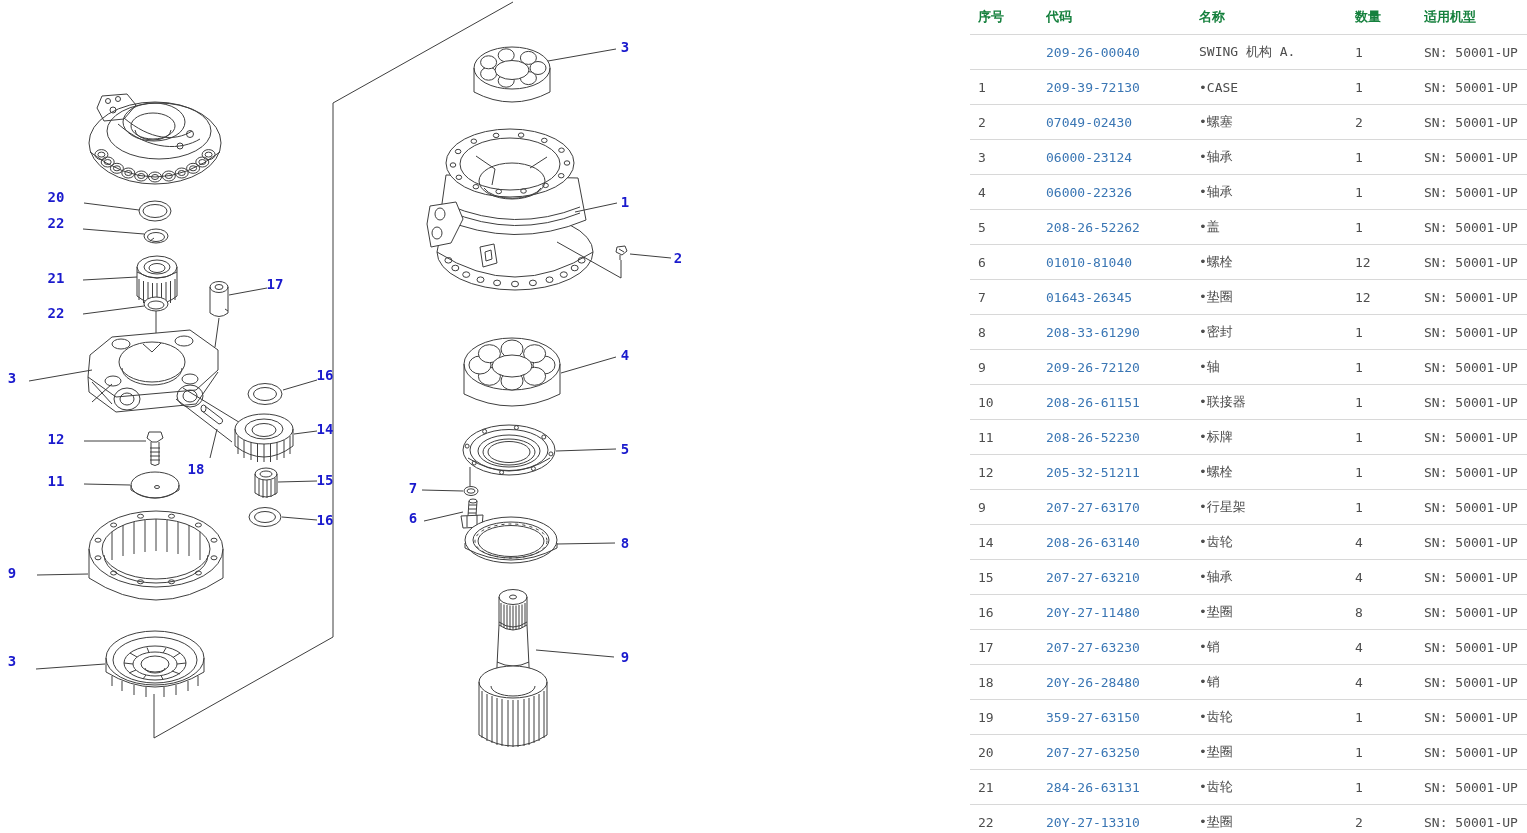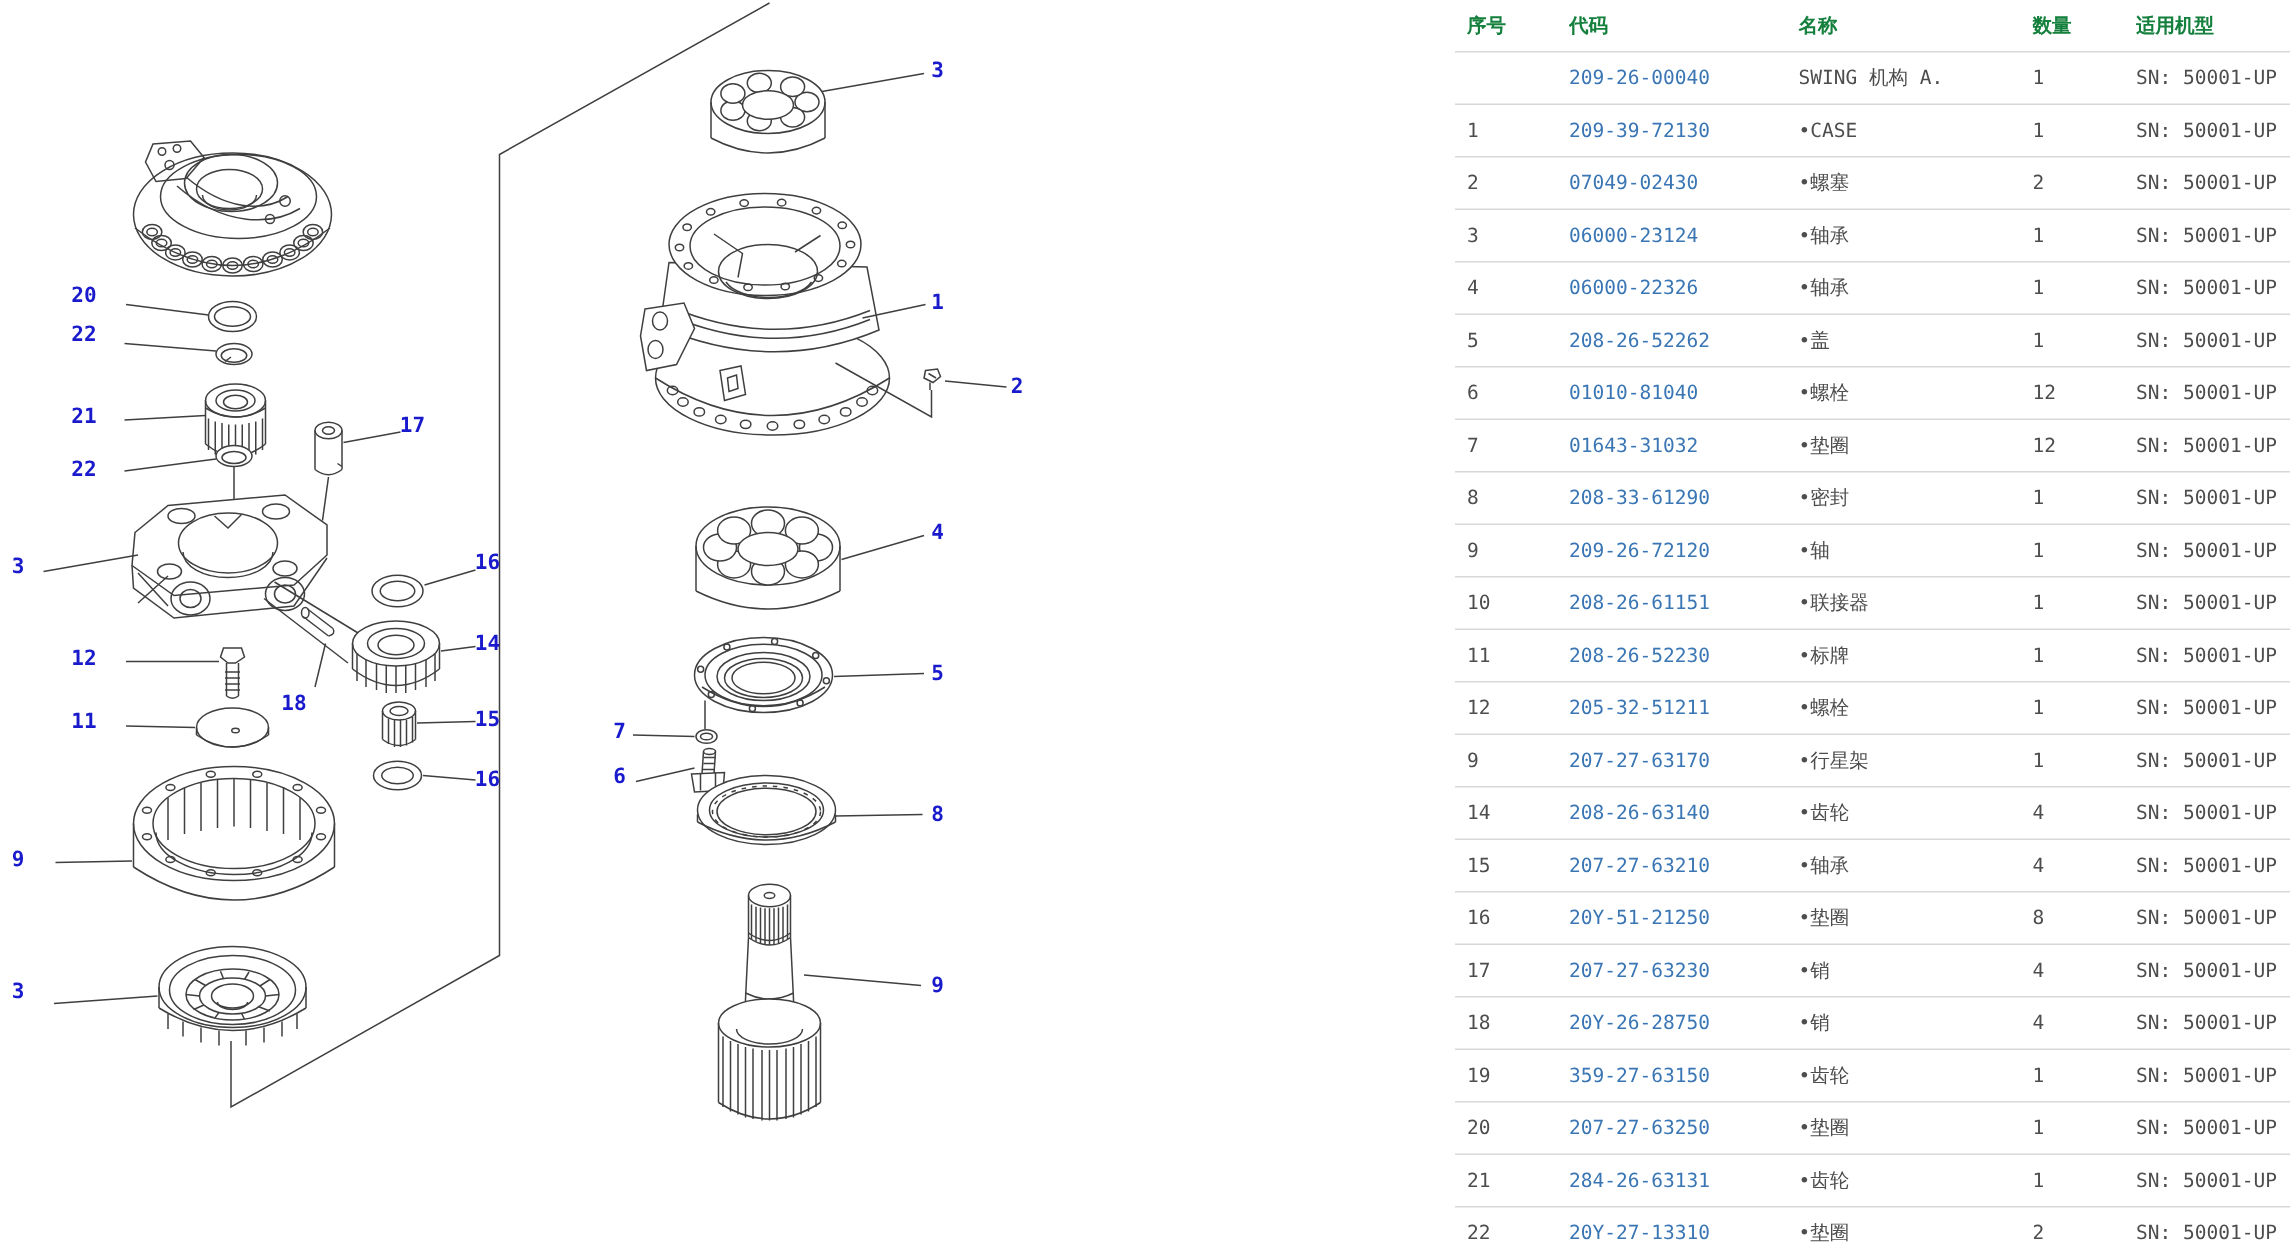--- a/index.html
+++ b/index.html
@@ -538,21 +538,21 @@
         </div>
         <div class="tr">
           <span class="c">6</span>
           <a class="c code-link">01010-81040</a>
           <span class="c">•螺栓</span>
           <span class="c">12</span>
           <span class="c">SN: 50001-UP</span>
         </div>
         <div class="tr">
           <span class="c">7</span>
-          <a class="c code-link">01643-31032</a>
+          <a class="c code-link">01643-26345</a>
           <span class="c">•垫圈</span>
           <span class="c">12</span>
           <span class="c">SN: 50001-UP</span>
         </div>
         <div class="tr">
           <span class="c">8</span>
           <a class="c code-link">208-33-61290</a>
           <span class="c">•密封</span>
           <span class="c">1</span>
           <span class="c">SN: 50001-UP</span>
@@ -601,35 +601,35 @@
         </div>
         <div class="tr">
           <span class="c">15</span>
           <a class="c code-link">207-27-63210</a>
           <span class="c">•轴承</span>
           <span class="c">4</span>
           <span class="c">SN: 50001-UP</span>
         </div>
         <div class="tr">
           <span class="c">16</span>
-          <a class="c code-link">20Y-51-21250</a>
+          <a class="c code-link">20Y-27-11480</a>
           <span class="c">•垫圈</span>
           <span class="c">8</span>
           <span class="c">SN: 50001-UP</span>
         </div>
         <div class="tr">
           <span class="c">17</span>
           <a class="c code-link">207-27-63230</a>
           <span class="c">•销</span>
           <span class="c">4</span>
           <span class="c">SN: 50001-UP</span>
         </div>
         <div class="tr">
           <span class="c">18</span>
-          <a class="c code-link">20Y-26-28750</a>
+          <a class="c code-link">20Y-26-28480</a>
           <span class="c">•销</span>
           <span class="c">4</span>
           <span class="c">SN: 50001-UP</span>
         </div>
         <div class="tr">
           <span class="c">19</span>
           <a class="c code-link">359-27-63150</a>
           <span class="c">•齿轮</span>
           <span class="c">1</span>
           <span class="c">SN: 50001-UP</span>

